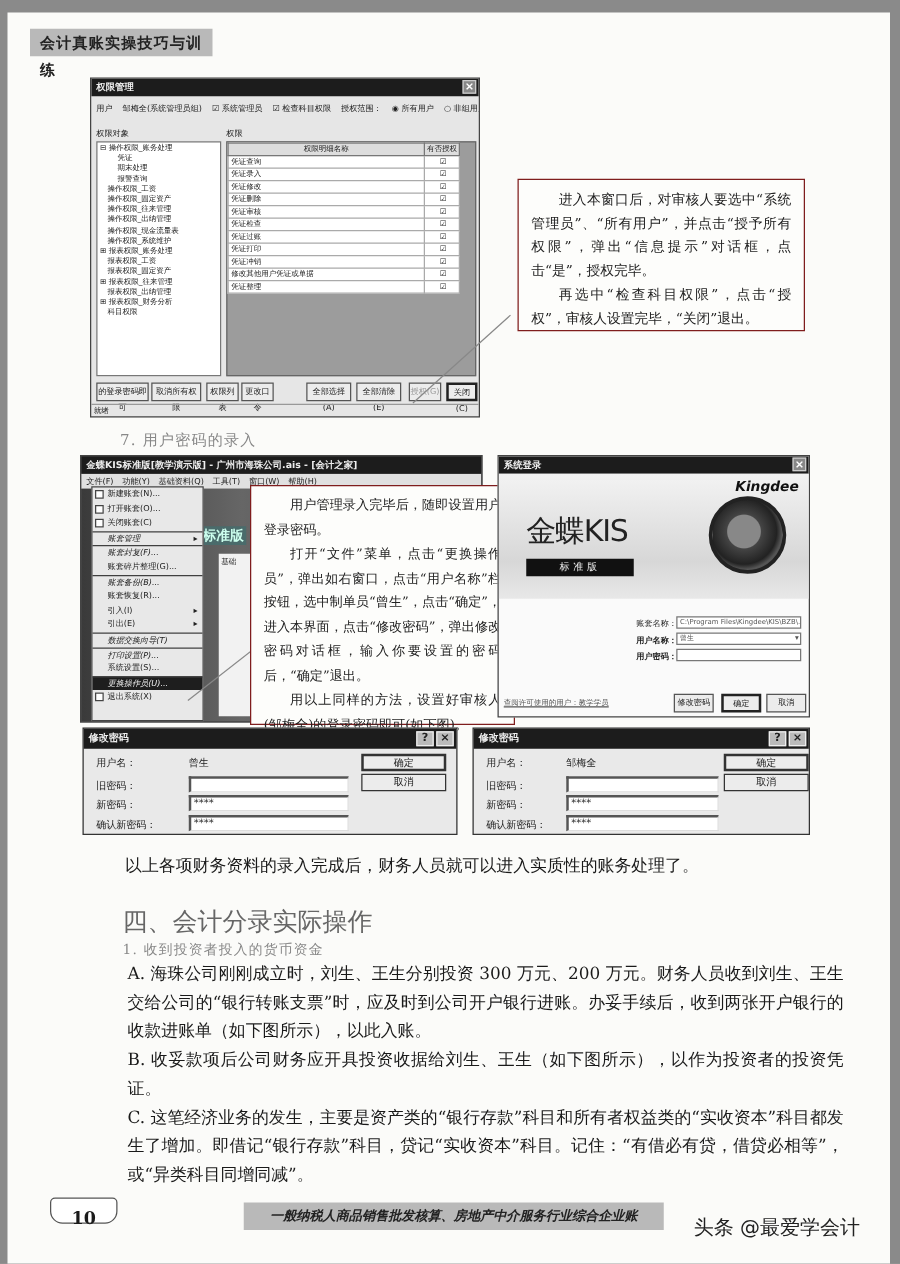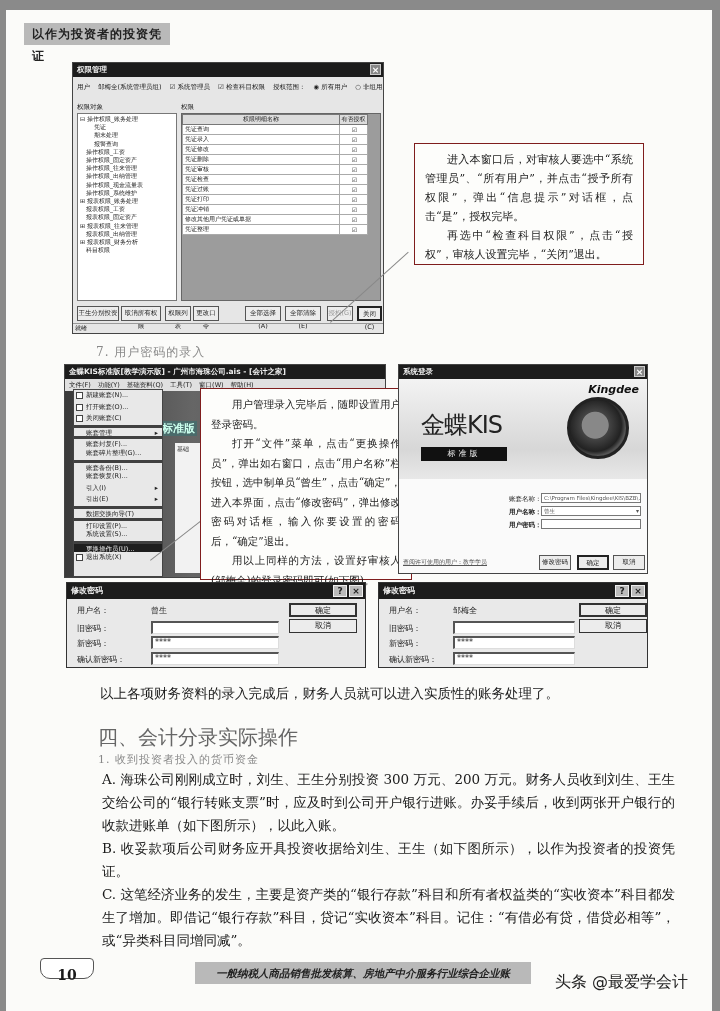--- a/index.html
+++ b/index.html
@@ -35,21 +35,21 @@
   .section-sub { position: absolute; font-size: 12px; color: #888; letter-spacing: 1px; }
 
   
   #kismain { left: 64px; top: 364px; width: 322px; height: 214px; background: #555; }
   .menubar { background: #e0e0e0; height: 12px; display: flex; gap: 7px; padding-left: 4px; font-size: 6.5px; line-height: 12px; color: #222; }
   .kisbg { position: absolute; left: 0; top: 26px; right: 0; bottom: 0; background: linear-gradient(90deg,#3a3a3a,#666 40%,#444); }
   .kis-std { position: absolute; left: 95px; top: 30px; font-size: 11px; color: #cfe; background: #4a6b6b; padding: 0 2px; font-weight: bold; }
   .kis-tab { position: absolute; left: 110px; top: 52px; width: 50px; height: 130px; background: #f2f2f2; font-size: 6px; padding: 2px; }
   .dropdown { position: absolute; left: 8px; top: 24px; width: 90px; height: 188px; background: #e8e8e8; border: 1px solid #444; font-size: 6.5px; }
   .dd-item { height: 11.6px; line-height: 11.6px; padding-left: 12px; position: relative; white-space: nowrap; }
-  .dd-item.sep { border-top: 3px solid #404040; }
+  .dd-item.sep { border-top: 1px solid #404040; font-style: italic; }
   .dd-item.hl { background: #1e1e1e; color: #eee; }
   .dd-item .arrow { position: absolute; right: 4px; }
   .dd-icon { position: absolute; left: 2px; top: 2px; width: 7px; height: 7px; border: 1px solid #444; background: #fff; }
 
   
   #login { left: 398px; top: 364px; width: 250px; height: 210px; background: #fafafa; }
   .login-banner { position: absolute; left: 0; top: 14px; right: 0; height: 100px; background: linear-gradient(180deg,#f3f3f3,#d7d7d7 70%,#e8e8e8); }
   .kingdee { position: absolute; right: 8px; top: 4px; font-family: "DejaVu Sans", sans-serif; font-size: 11px; font-style: italic; font-weight: bold; color: #111; }
   .brand { position: absolute; left: 22px; top: 30px; font-family: "DejaVu Sans", sans-serif; font-size: 24px; color: #222; letter-spacing: -1px; }
   .brand-sub { position: absolute; left: 22px; top: 68px; width: 86px; height: 14px; background: #111; color: #eee; font-size: 8px; text-align: center; line-height: 14px; letter-spacing: 3px; }
@@ -77,21 +77,21 @@
 
   .pagenum { position: absolute; left: 40px; top: 958px; width: 54px; height: 21px; border: 1.5px solid #555; border-radius: 4px 4px 10px 10px; background: #fff; font-size: 14px; font-weight: bold; text-align: center; line-height: 32px; }
   .footer-tag { position: absolute; left: 195px; top: 962px; width: 336px; height: 22px; background: #b9b9b9; font-size: 10.5px; font-weight: bold; line-height: 22px; text-align: center; color: #222; font-style: italic; }
   .watermark { position: absolute; left: 555px; top: 972px; font-family: "DejaVu Sans", sans-serif; font-size: 16px; color: #222; }
 </style>
 </head>
 <body>
 
 <div class="page"></div>
 
-<div class="header-tag">以作为投资者的投资凭证</div>
+<div class="header-tag">会计真账实操技巧与训练</div>
 
 <div class="win" id="perm">
   <div class="titlebar">
     <span>权限管理</span>
     <span class="title-close">×</span>
   </div>
   <div class="perm-row1">
     <span>用户</span>
     <span>邹梅全(系统管理员组)</span>
     <span>☑ <span>系统管理员</span></span>
@@ -169,21 +169,21 @@
             <td>修改其他用户凭证或单据</td>
             <td class="chk">☑</td>
           </tr>
       <tr>
             <td>凭证整理</td>
             <td class="chk">☑</td>
           </tr>
     </tbody>
       </table>
   </div>
-  <div class="btn" style="left:4px;top:243px;width:42px">王生分别投资</div>
+  <div class="btn" style="left:4px;top:243px;width:42px">的登录密码即可</div>
   <div class="btn" style="left:48px;top:243px;width:40px">取消所有权限</div>
   <div class="btn" style="left:92px;top:243px;width:26px">权限列表</div>
   <div class="btn" style="left:120px;top:243px;width:26px">更改口令</div>
   <div class="btn" style="left:172px;top:243px;width:36px">全部选择(A)</div>
   <div class="btn" style="left:212px;top:243px;width:36px">全部清除(E)</div>
   <div class="btn" style="left:254px;top:243px;width:26px;color:#999">授权(G)</div>
   <div class="btn" style="left:284px;top:243px;width:25px;border:2px solid #222">关闭(C)</div>
   <div class="status">就绪</div>
 </div>
 

